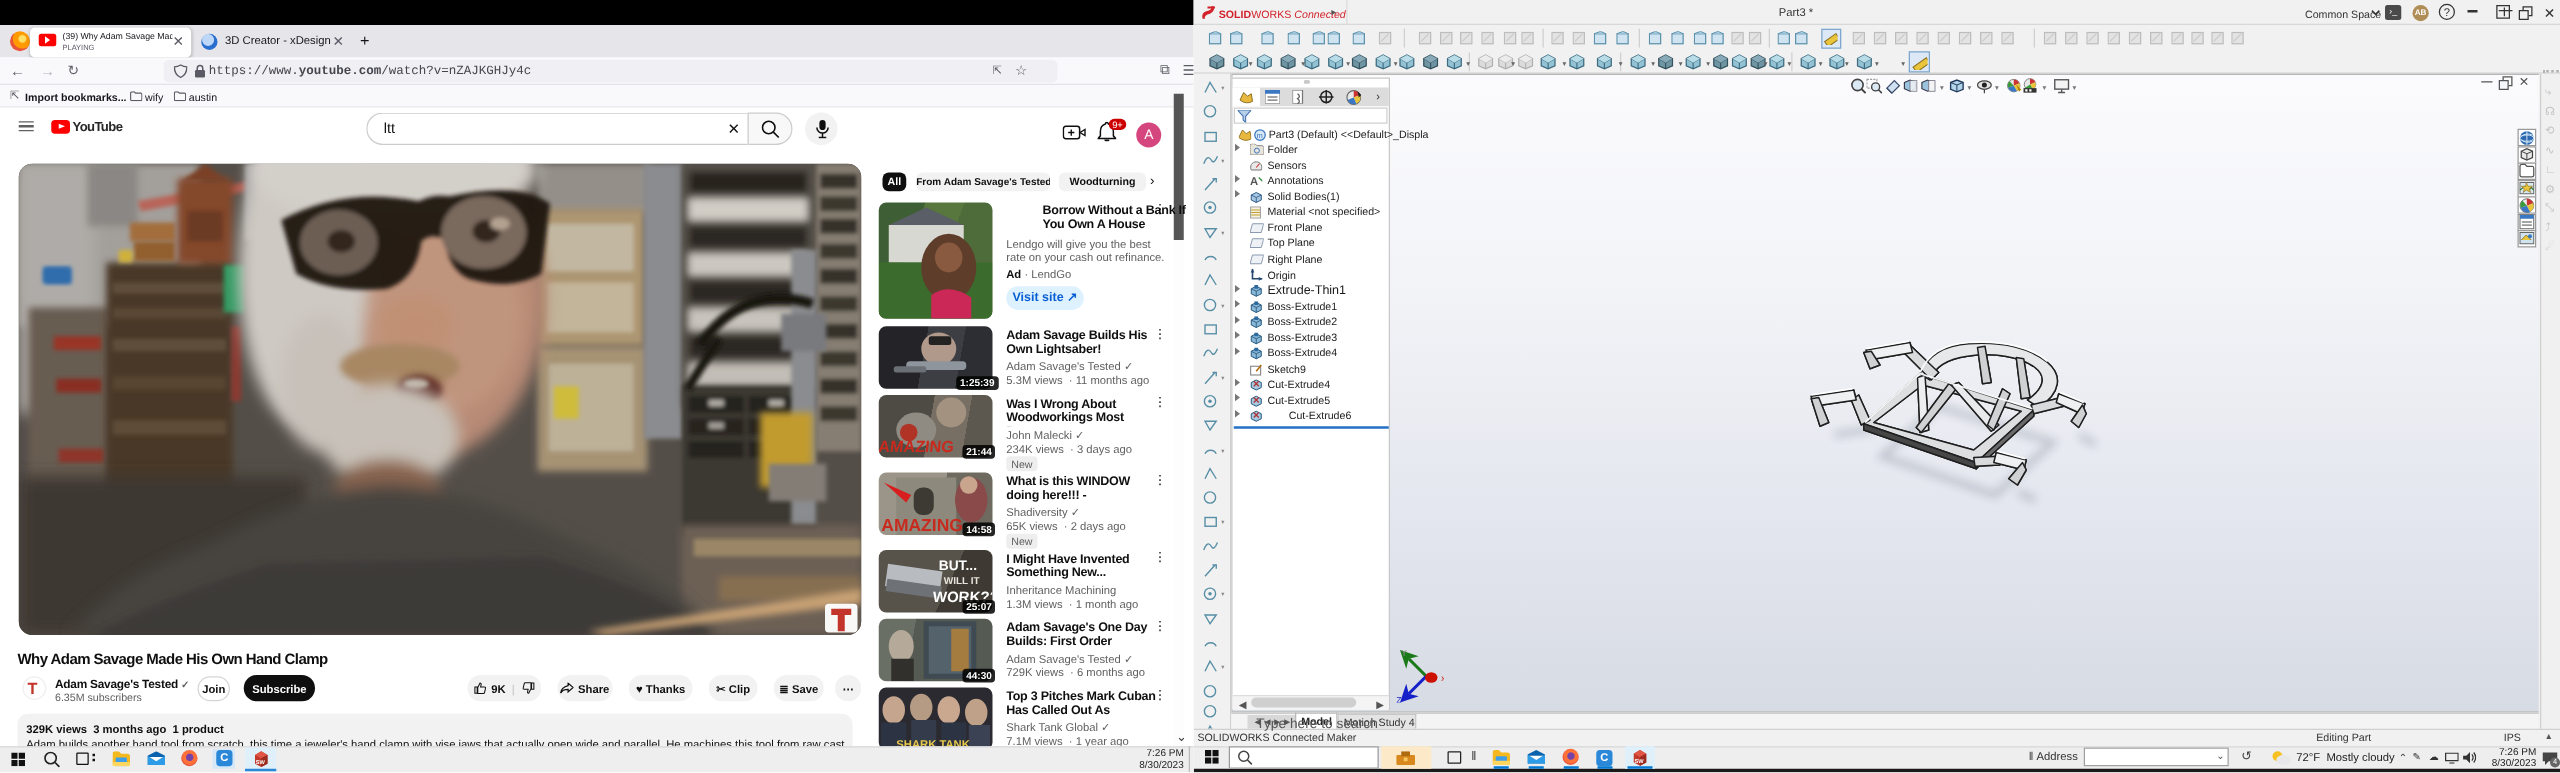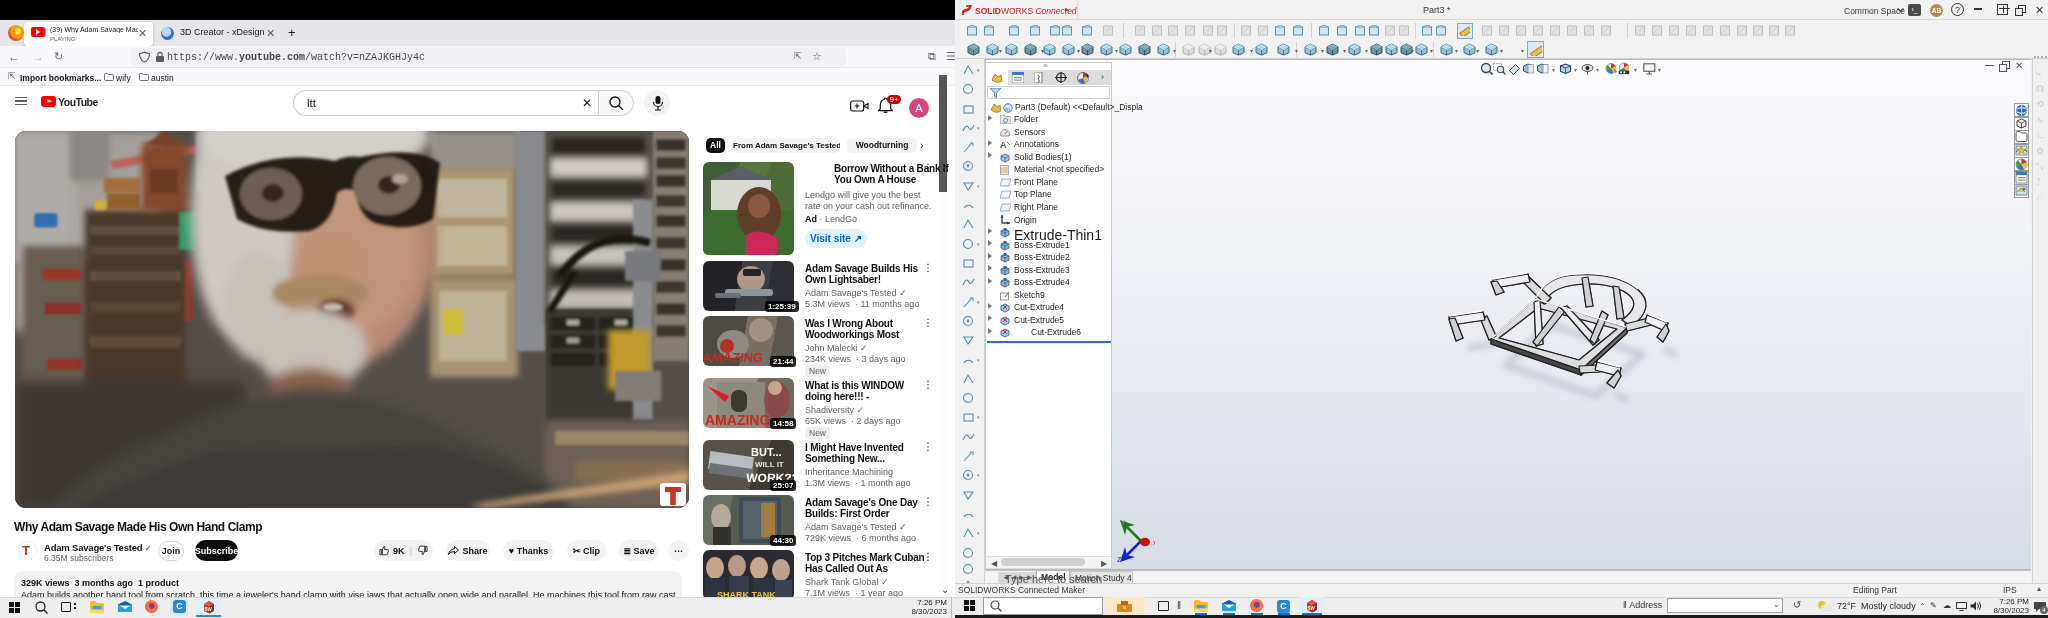--- a/index.html
+++ b/index.html
@@ -264,21 +264,21 @@
     </svg>
   </div>
 
   <div class="abs" style="left:14px;top:520px;font-size:12px;font-weight:bold;letter-spacing:-0.45px;color:#0f0f0f;">Why Adam Savage Made His Own Hand Clamp</div>
 
   <div class="abs" style="left:18px;top:541px;width:19px;height:19px;border-radius:50%;background:#fff;border:1px solid #eee;"></div>
   <div class="abs" style="left:22px;top:543px;font-size:13px;font-weight:bold;color:#c3342b;">T</div>
   <div class="abs" style="left:44px;top:542px;font-size:9.5px;font-weight:bold;letter-spacing:-0.2px;color:#0f0f0f;white-space:nowrap;">Adam Savage's Tested <span style="color:#606060;font-size:8px;">✓</span></div>
   <div class="abs" style="left:44px;top:553px;font-size:8.5px;color:#606060;">6.35M subscribers</div>
   <div class="pill" style="left:158px;top:541px;width:26px;background:#fff;border:1px solid #d5d5d5;height:20px;">Join</div>
-  <div class="pill" style="left:195px;top:540px;width:43px;background:#0f0f0f;color:#fff;height:21px;">Subscribe</div>
+  <div class="pill" style="left:195px;top:540px;width:57px;background:#0f0f0f;color:#fff;height:21px;">Subscribe</div>
   <div class="pill" style="left:374px;top:540px;width:59px;"><svg width="11" height="11" viewBox="0 0 24 24" style="margin-right:3px">
           <path d="M2 10 h4 v11 H2 Z M7 11 l4 -8 q2 0 2 2 l-1 5 h7 q2 0 1.6 2 l-1.8 8 q-0.3 1.4 -2 1.4 H7 Z" fill="none" stroke="#0f0f0f" stroke-width="1.8"></path>
         </svg>9K<span style="color:#d0d0d0;margin:0 5px;">|</span><svg width="11" height="11" viewBox="0 0 24 24" style="transform:rotate(180deg)">
           <path d="M2 10 h4 v11 H2 Z M7 11 l4 -8 q2 0 2 2 l-1 5 h7 q2 0 1.6 2 l-1.8 8 q-0.3 1.4 -2 1.4 H7 Z" fill="none" stroke="#0f0f0f" stroke-width="1.8"></path>
         </svg></div>
   <div class="pill" style="left:446px;top:540px;width:44px;"><svg width="11" height="9" viewBox="0 0 22 18" style="margin-right:3px">
           <path d="M13 1 L21 8 L13 15 V11 Q4 11 1 17 Q2 8 13 5 Z" fill="none" stroke="#0f0f0f" stroke-width="2"></path>
         </svg>Share</div>
   <div class="pill" style="left:503px;top:540px;width:51px;">♥ Thanks</div>
   <div class="pill" style="left:567px;top:540px;width:39px;">✂ Clip</div>
@@ -1018,21 +1018,21 @@
           <path d="M2 0 L2 8 L10 8" stroke="#26466e" stroke-width="1.3" fill="none"></path>
           <path d="M2 0 L0.5 3 L3.5 3 Z M10 8 L7 6.5 L7 9.5 Z" fill="#26466e"></path>
         </svg>
         <div class="abs" style="left:59px;top:214.5px;font-size:8.5px;color:#1a1a1a;white-space:nowrap;">Origin</div>
         <div class="abs" style="left:33px;top:227.5px;width:0;height:0;border-left:4px solid #777;border-top:3px solid transparent;border-bottom:3px solid transparent;"></div>
         <svg class="abs" style="left:45px;top:228.00000000000009px" width="10" height="10">
           <path d="M1 3 L5 1 L9 3 L9 7 L5 9 L1 7 Z" fill="#8ab8d8" stroke="#26587e" stroke-width="0.8"></path>
           <path d="M1 3 L5 5 L9 3 M5 5 L5 9" stroke="#26587e" stroke-width="0.7" fill="none"></path>
           <rect x="3.5" y="0" width="3" height="3" fill="#2d6a9e"></rect>
         </svg>
-        <div class="abs" style="left:59px;top:227.0px;font-size:14px;color:#1a1a1a;white-space:nowrap;text-align:center;">Extrude-Thin1</div>
+        <div class="abs" style="left:59px;top:227.0px;font-size:10px;color:#1a1a1a;white-space:nowrap;text-align:center;">Extrude-Thin1</div>
         <div class="abs" style="left:33px;top:240.1px;width:0;height:0;border-left:4px solid #777;border-top:3px solid transparent;border-bottom:3px solid transparent;"></div>
         <svg class="abs" style="left:45px;top:240.5500000000001px" width="10" height="10">
           <path d="M1 3 L5 1 L9 3 L9 7 L5 9 L1 7 Z" fill="#8ab8d8" stroke="#26587e" stroke-width="0.8"></path>
           <path d="M1 3 L5 5 L9 3 M5 5 L5 9" stroke="#26587e" stroke-width="0.7" fill="none"></path>
           <rect x="3.5" y="0" width="3" height="3" fill="#2d6a9e"></rect>
         </svg>
         <div class="abs" style="left:59px;top:239.6px;font-size:8.5px;color:#1a1a1a;white-space:nowrap;">Boss-Extrude1</div>
         <div class="abs" style="left:33px;top:252.6px;width:0;height:0;border-left:4px solid #777;border-top:3px solid transparent;border-bottom:3px solid transparent;"></div>
         <svg class="abs" style="left:45px;top:253.1000000000001px" width="10" height="10">
           <path d="M1 3 L5 1 L9 3 L9 7 L5 9 L1 7 Z" fill="#8ab8d8" stroke="#26587e" stroke-width="0.8"></path>

